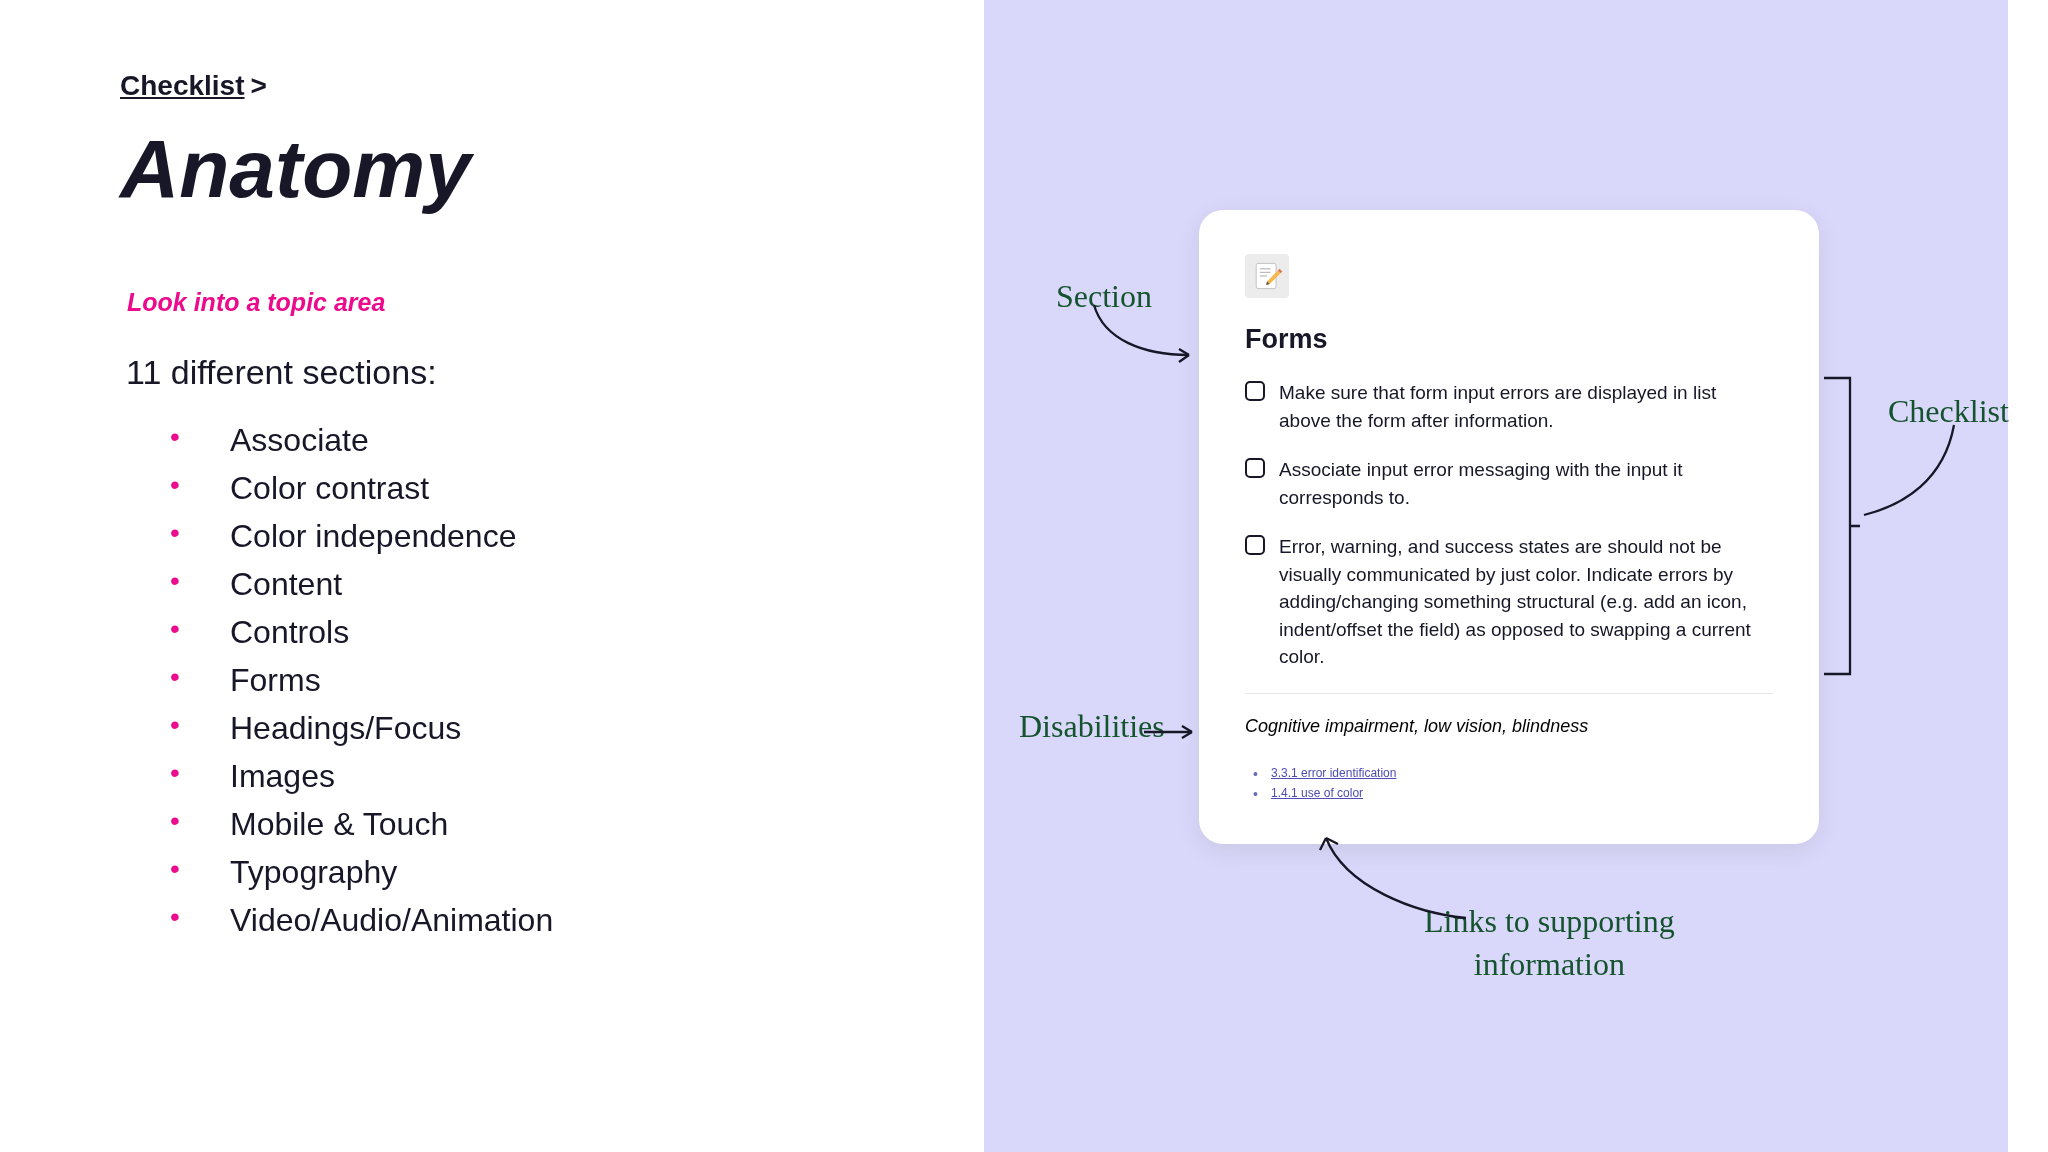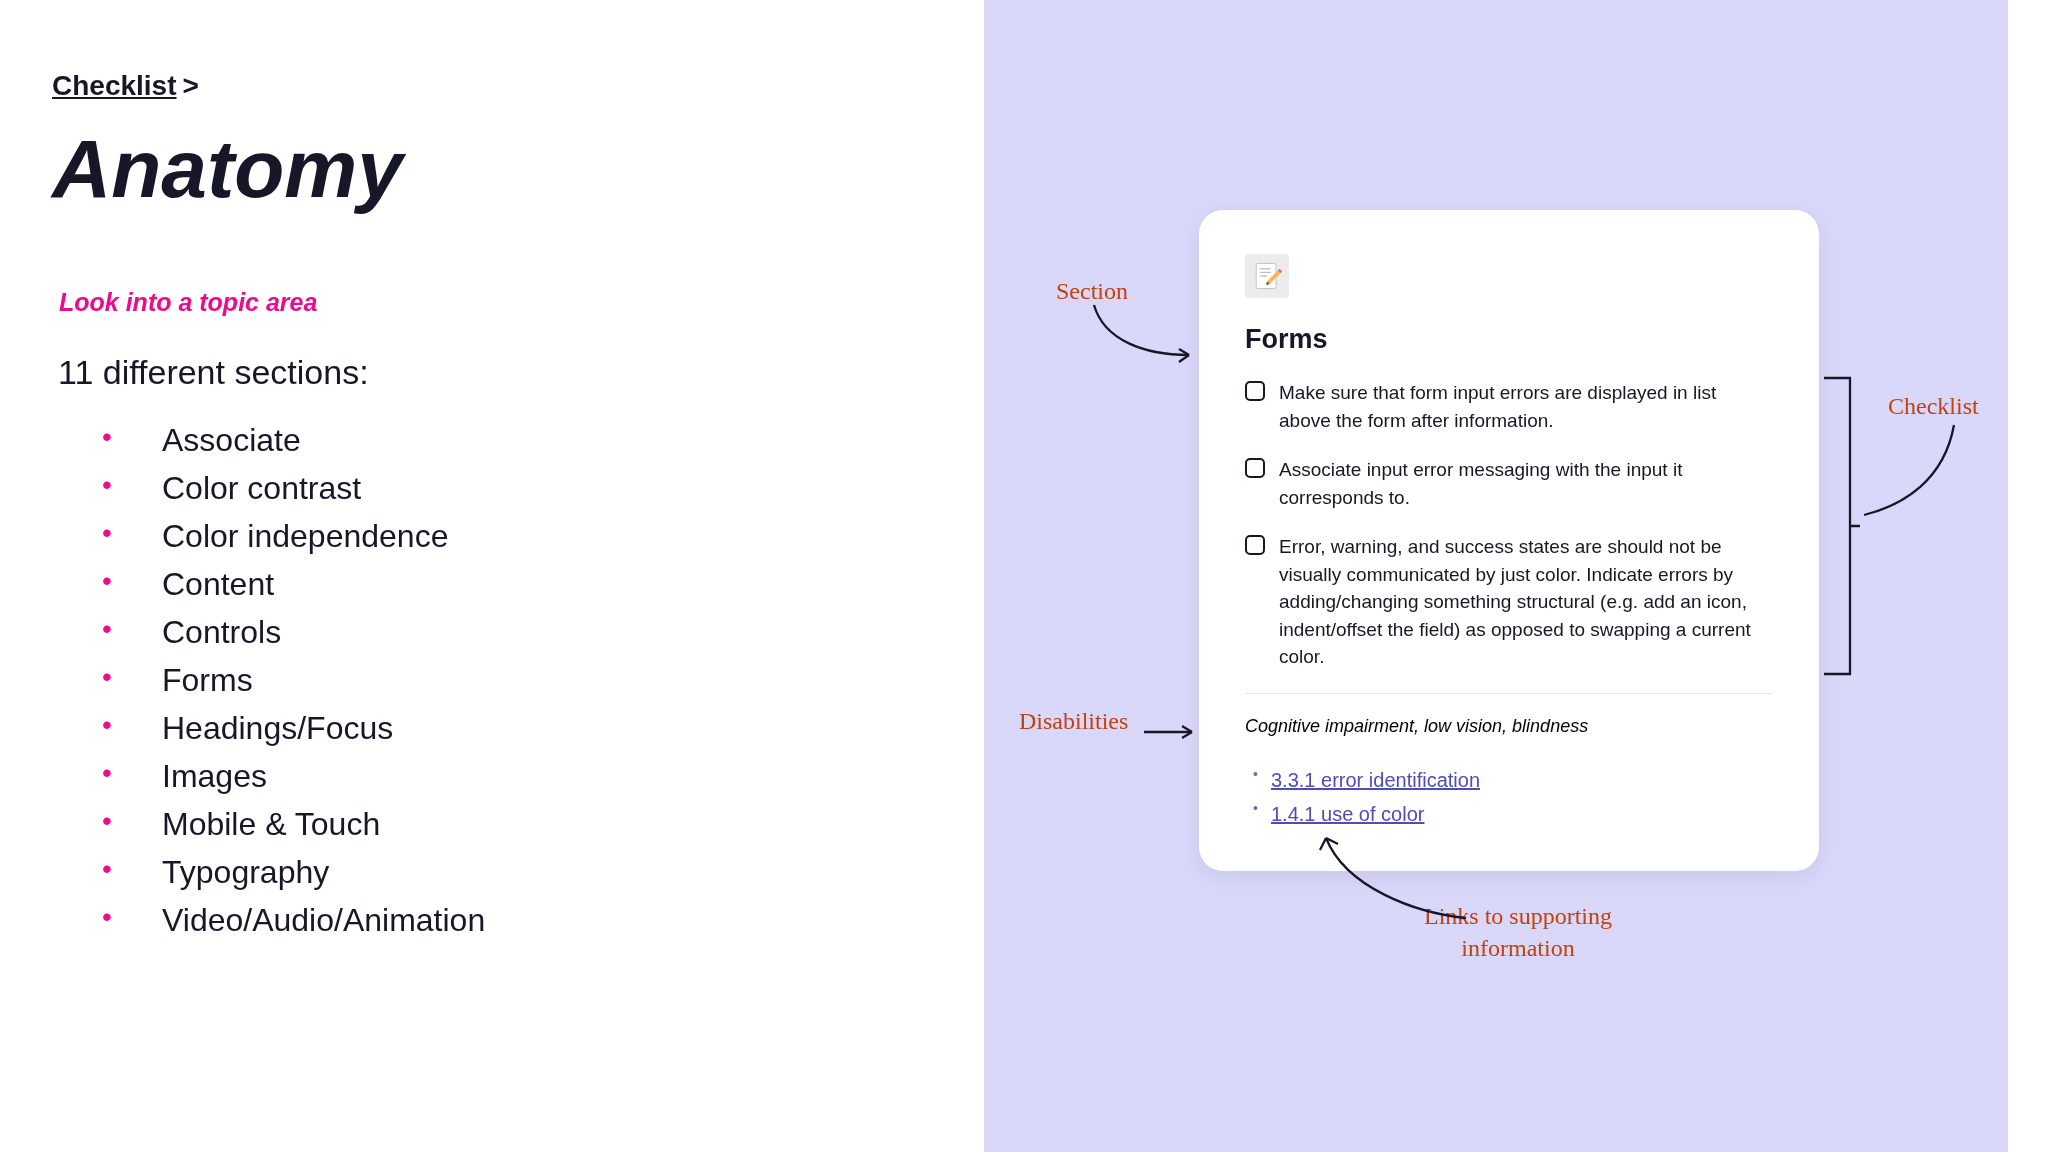--- a/index.html
+++ b/index.html
@@ -6,21 +6,21 @@
 body {
   width: 2048px;
   height: 1152px;
   display: flex;
   font-family: -apple-system, BlinkMacSystemFont, 'Segoe UI', sans-serif;
   background: #fff;
   overflow: hidden;
 }
 .left {
   width: 984px;
-  padding: 70px 52px;
+  padding: 70px 120px;
 }
 .right {
   width: 1024px;
   background: #d9d8fa;
   position: relative;
 }
 .breadcrumb {
   font-size: 28px;
   font-weight: 700;
   color: #171728;
@@ -127,42 +127,42 @@
 .disabilities {
   font-size: 18px;
   font-style: italic;
   color: #000000;
   margin-bottom: 26px;
 }
 .link-list {
   list-style: none;
 }
 .link-list li {
-  font-size: 20px;
+  font-size: 12px;
   line-height: 1.7;
   position: relative;
   padding-left: 26px;
   color: #6b6bb8;
 }
 .link-list li::before {
   content: "•";
   position: absolute;
   left: 8px;
   color: #6b6bb8;
   font-size: 14px;
 }
 .link-list a {
   color: #4d4db3;
   text-decoration: underline;
 }
 .annotation {
   position: absolute;
   font-family: 'Comic Sans MS', 'Segoe Script', cursive;
-  font-size: 24px;
-  color: #c2410c;
+  font-size: 32px;
+  color: #14532d;
 }
 .ann-section { top: 278px; left: 72px; }
 .ann-disabilities { top: 708px; left: 35px; }
 .ann-checklist { top: 393px; left: 904px; }
 .ann-links { top: 900px; left: 440px; text-align: center; line-height: 1.35; }
 svg.arrow { position: absolute; }
 </style>
 </head>
 <body>
 

